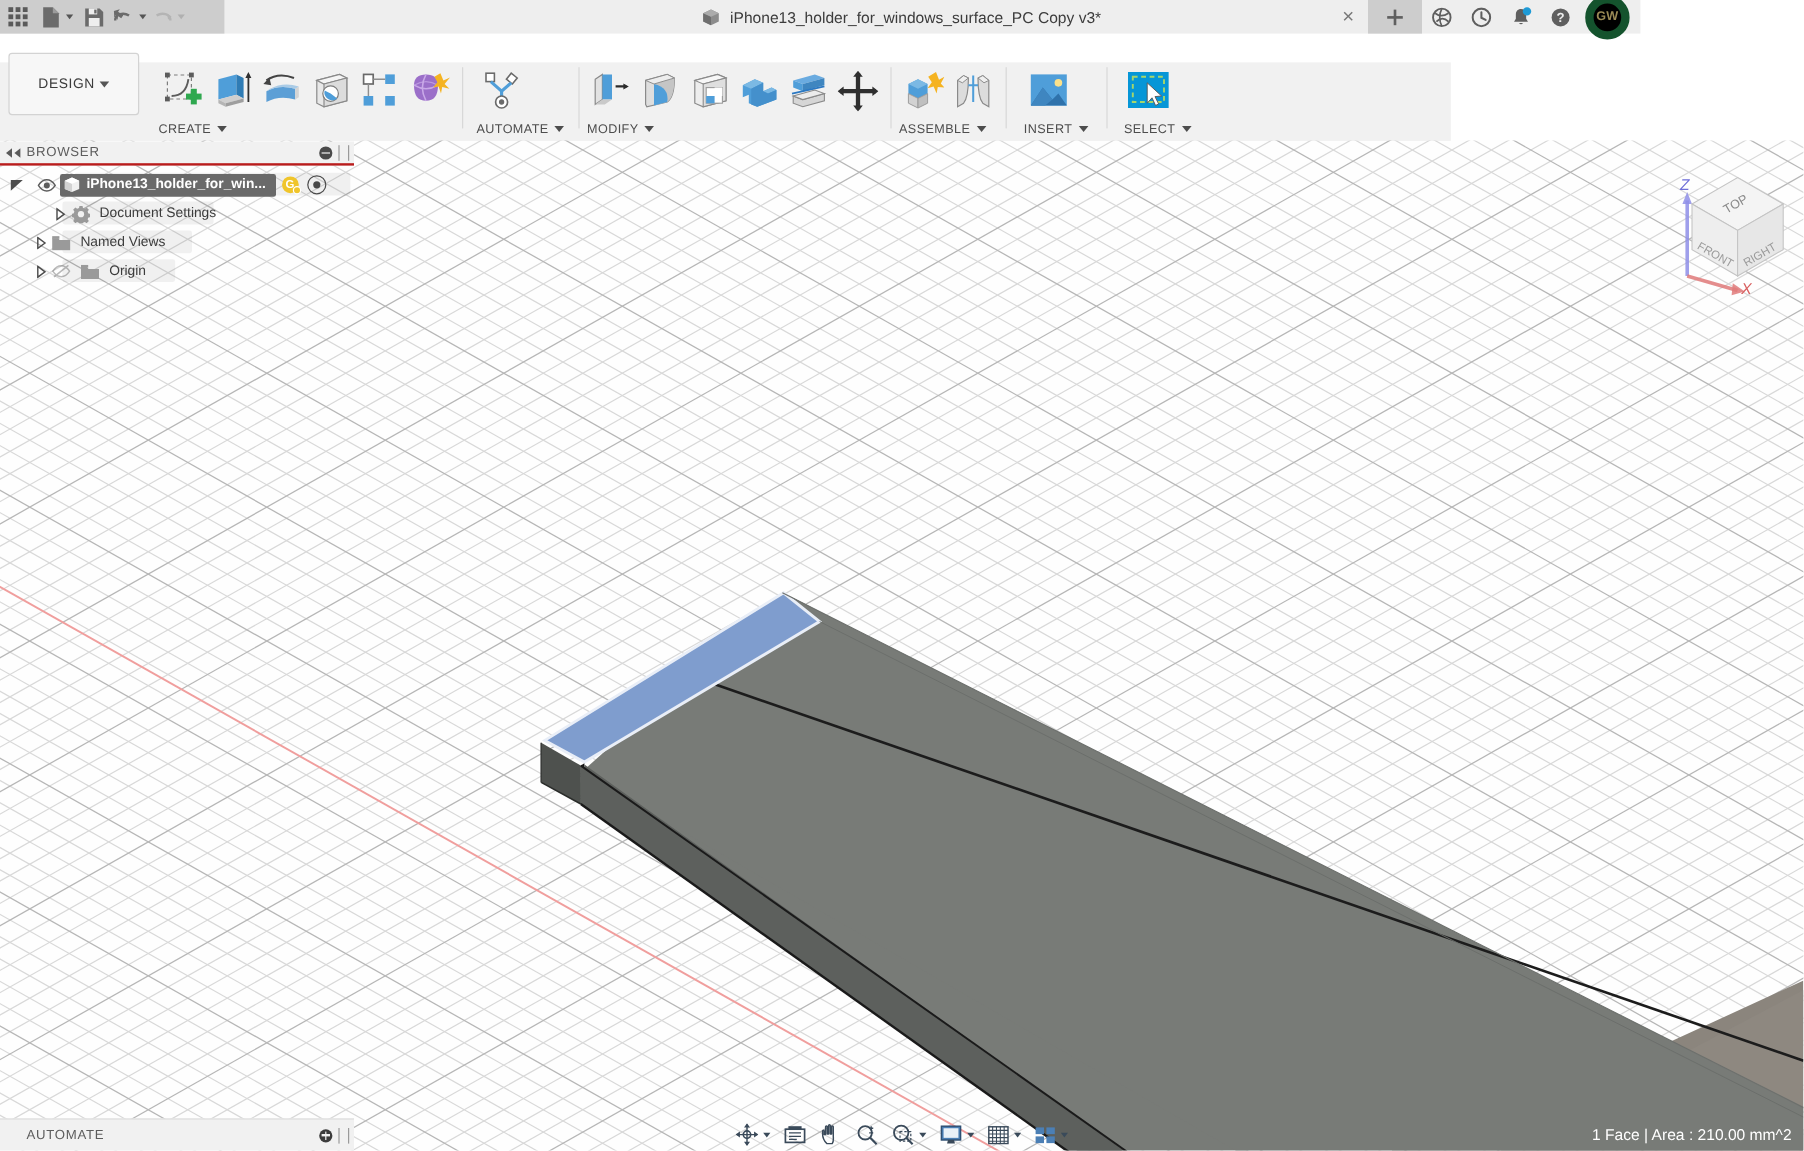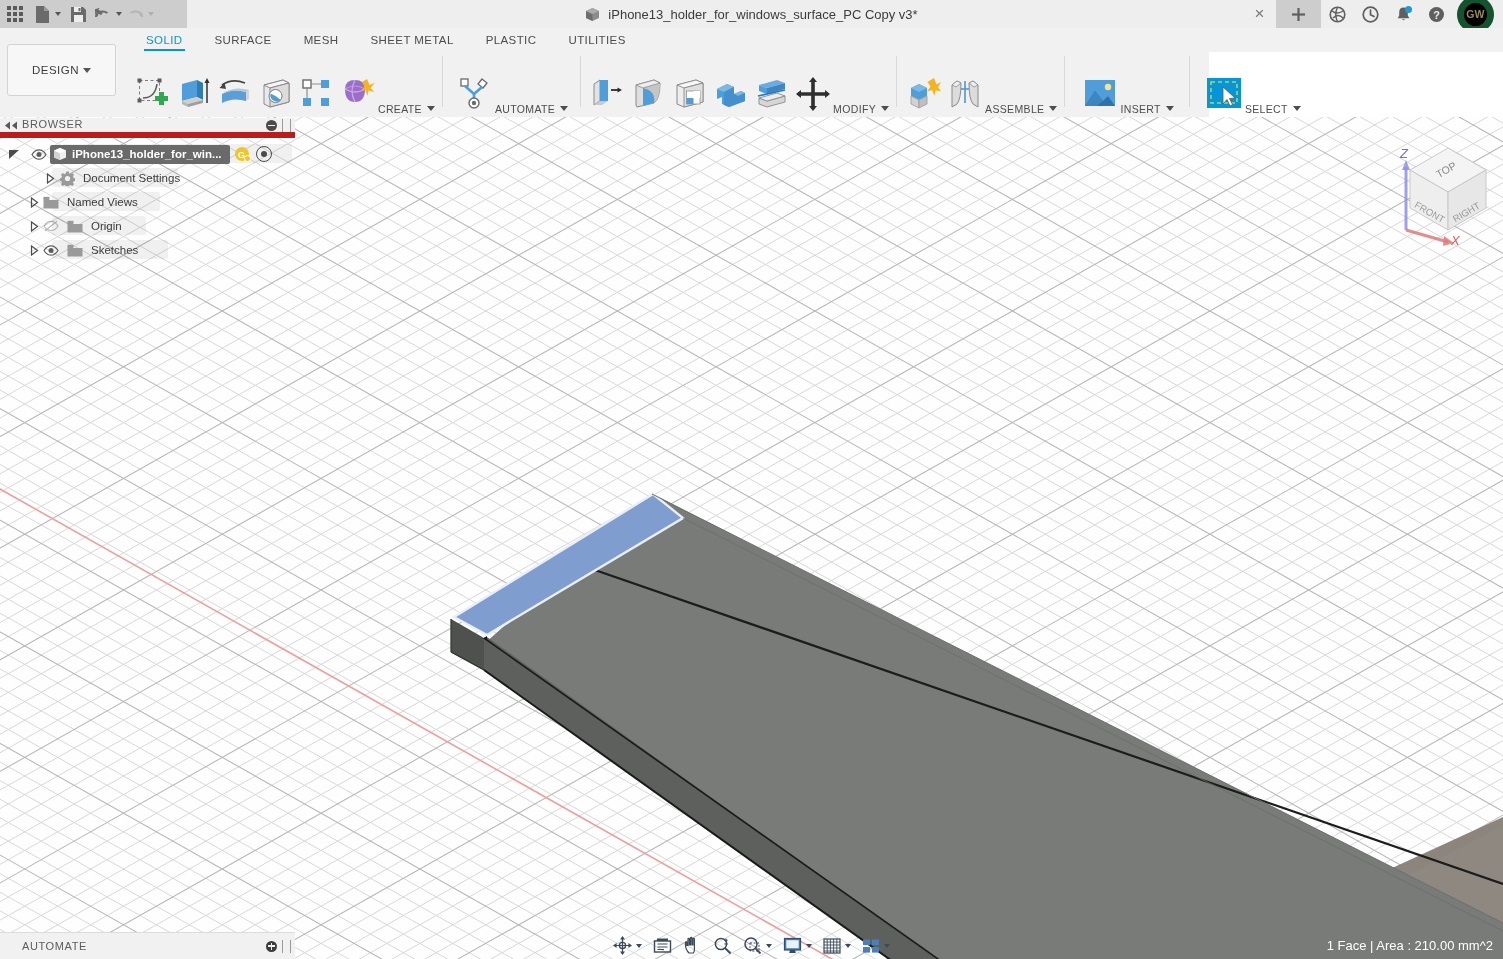--- a/index.html
+++ b/index.html
@@ -6,21 +6,21 @@
   body{
     width:1503px;height:959px;overflow:hidden;
     font-family:"Liberation Sans", sans-serif;
     background:#ffffff;
     -webkit-font-smoothing:antialiased;
   }
   .app{position:relative;width:1503px;height:959px;}
 
   
   .titlebar{
-    position:absolute;left:0;top:0;width:1503px;height:28px;
+    position:absolute;left:0;top:0;width:1367px;height:28px;
     background:#eeeeee;
   }
   .qat{
     position:absolute;left:0;top:0;height:28px;width:187px;
     background:#cdcdcd;display:flex;align-items:center;
   }
   .qat-btn{
     height:28px;display:flex;align-items:center;justify-content:center;
     cursor:default;
   }
@@ -74,21 +74,21 @@
     position:absolute;left:0;top:52px;width:1209px;height:65px;
     background:#f1f1f1;border-bottom:1px solid #d6d6d6;
   }
   .design-btn{
     position:absolute;left:7px;top:-8px;width:107px;height:50px;
     background:#f7f7f7;border:1px solid #d3d3d3;border-radius:3px;
     display:flex;align-items:center;justify-content:center;
     font-size:11.5px;color:#3c3c3c;letter-spacing:.5px;
   }
   .panels{position:absolute;left:125px;top:0;height:65px;display:flex;align-items:flex-start;}
-  .panel{height:65px;display:flex;flex-direction:row;align-items:flex-end;position:relative;padding:0 7px;}
+  .panel{height:65px;display:flex;flex-direction:column;align-items:flex-start;position:relative;padding:0 7px;}
   .panel.border-l:before{
     content:"";position:absolute;left:0;top:4px;bottom:10px;width:1px;background:#d8d8d8;
   }
   .prow{display:flex;align-items:flex-start;height:44px;padding-top:3px;}
   .tool{width:41px;height:42px;display:flex;align-items:center;justify-content:center;cursor:default;}
   .plabel{
     font-size:10.5px;color:#4d4d4d;letter-spacing:.35px;display:flex;align-items:center;
     height:17px;
   }
   .plabel .caret{margin-left:5px;border-top-color:#4d4d4d;}
@@ -98,22 +98,22 @@
     position:absolute;left:0;top:117px;width:1503px;height:842px;
     background:#fefefe;overflow:hidden;
   }
   .gridlayer{position:absolute;left:-400px;top:-400px;width:2400px;height:1800px;}
 
   
   .browser{
     position:absolute;left:0;top:118px;width:295px;
   }
   .browser-head{
-    width:295px;height:20px;background:#f1f1f1;border-bottom:6px solid #b91c1c;
-    display:flex;box-sizing:border-box;
+    width:295px;height:20px;background:#f1f1f1;border-bottom:2px solid #b91c1c;
+    display:flex;align-items:center;box-sizing:border-box;
   }
   .bh-collapse{width:22px;display:flex;align-items:center;justify-content:center;color:#5a5a5a;font-size:10px;}
   .bh-title{font-size:11px;color:#5c5c5c;letter-spacing:.6px;}
   .bh-right{margin-left:auto;display:flex;align-items:center;padding-right:4px;}
   .circ-minus{
     width:11px;height:11px;border-radius:50%;background:#4a4a4a;position:relative;
   }
   .circ-minus:after{content:"";position:absolute;left:2px;right:2px;top:5px;height:1.5px;background:#f1f1f1;}
   .bh-grip{width:9px;height:13px;margin-left:5px;display:flex;justify-content:space-between;}
   .bh-grip i{width:1px;background:#9a9a9a;display:block;}
@@ -268,42 +268,20 @@
       <div class="item">
         <svg width="17" height="17" viewBox="0 0 17 17">
           <circle cx="8.5" cy="8.5" r="7.5" fill="#5f5f5f"></circle>
           <text x="8.5" y="12.6" font-size="11" font-weight="bold" fill="#eeeeee" text-anchor="middle" font-family="Liberation Sans, sans-serif">?</text>
         </svg>
       </div>
       <div class="avatar">GW</div>
     </div>
   </div>
 
-  <div class="tabstrip">
-    <div class="tabs">
-      <div class="tab active">
-          <span class="lbl">SOLID</span>
-        </div>
-      <div class="tab">
-          <span class="lbl">SURFACE</span>
-        </div>
-      <div class="tab">
-          <span class="lbl">MESH</span>
-        </div>
-      <div class="tab">
-          <span class="lbl">SHEET METAL</span>
-        </div>
-      <div class="tab">
-          <span class="lbl">PLASTIC</span>
-        </div>
-      <div class="tab">
-          <span class="lbl">UTILITIES</span>
-        </div>
-    </div>
-  </div>
 
   <div class="ribbon">
 
     <div class="design-btn">
       <span>DESIGN</span>
       <span class="caret"></span>
     </div>
 
     <div class="panels">
 
@@ -1276,43 +1254,20 @@
             <svg width="16" height="13" viewBox="0 0 16 13">
               <path d="M0.5 2.5 h5 l1.3 1.6 h8.7 v8.4 h-15 Z" fill="#9a9a9a"></path>
               <rect x="0.5" y="0.8" width="6" height="2.2" fill="#9a9a9a"></rect>
             </svg>
           </span>
           <span class="node-label">Origin</span>
         </span>
       </div>
 
 
-      <div class="trow">
-        <span class="hl" style="left:52px;width:116px;"></span>
-        <span class="tw" style="padding-left:30px;">
-          <span class="chev">
-            <svg width="9" height="11" viewBox="0 0 9 11">
-                <path d="M1.5 1 L7.5 5.5 L1.5 10 Z" fill="none" stroke="#4d4d4d" stroke-width="1.2"></path>
-              </svg>
-          </span>
-          <span style="width:24px;display:flex;justify-content:center;">
-            <svg width="16" height="11" viewBox="0 0 16 11">
-              <path d="M8 0.8 C12 0.8 15 5.5 15 5.5 C15 5.5 12 10.2 8 10.2 C4 10.2 1 5.5 1 5.5 C1 5.5 4 0.8 8 0.8 Z" fill="none" stroke="#5c5c5c" stroke-width="1.2"></path>
-              <circle cx="8" cy="5.5" r="2.5" fill="#5c5c5c"></circle>
-            </svg>
-          </span>
-          <span style="width:24px;display:flex;justify-content:center;">
-            <svg width="16" height="13" viewBox="0 0 16 13">
-              <path d="M0.5 2.5 h5 l1.3 1.6 h8.7 v8.4 h-15 Z" fill="#9a9a9a"></path>
-              <rect x="0.5" y="0.8" width="6" height="2.2" fill="#9a9a9a"></rect>
-            </svg>
-          </span>
-          <span class="node-label">Sketches</span>
-        </span>
-      </div>
 
     </div>
   </div>
 
   <div class="comments">
     <span class="lbl">AUTOMATE</span>
     <span style="margin-left:auto;display:flex;align-items:center;padding-right:4px;">
       <span class="circ-plus"></span>
       <span class="bh-grip">
           <i></i>

